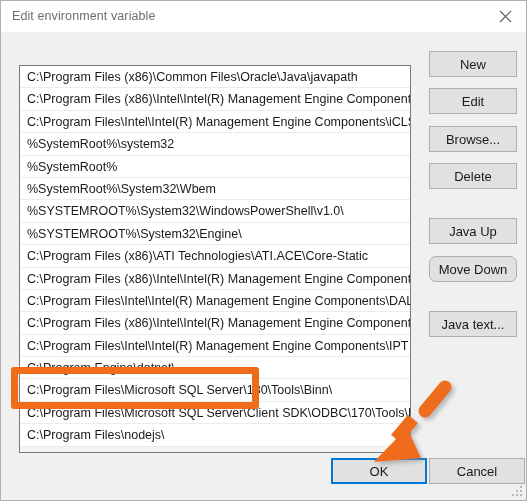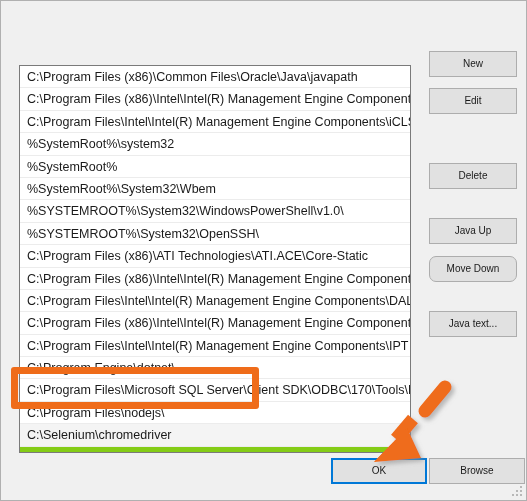--- a/index.html
+++ b/index.html
@@ -90,21 +90,21 @@
     background: #f4f4f4;
   }
 
   
   .btn {
     position: absolute;
     box-sizing: border-box;
     background: #e1e1e1;
     border: 1px solid #adadad;
     font-family: "Liberation Sans", sans-serif;
-    font-size: 10px;
+    font-size: 13px;
     color: #1a1a1a;
     text-align: center;
     line-height: 1;
     display: flex;
     align-items: center;
     justify-content: center;
     cursor: default;
     padding: 0;
   }
   .side-btn {
@@ -166,53 +166,64 @@
     height: 501px;
     pointer-events: none;
     z-index: 21;
   }
 </style>
 </head>
 <body>
 
 <div class="dialog">
 
+  <div class="titlebar">
+    <div class="titlebar-text">Edit environment variable</div>
+    <div class="close-btn">
+      <svg width="13" height="13" viewBox="0 0 13 13" aria-hidden="true">
+        <line x1="1" y1="1" x2="12" y2="12" stroke="#5a5a5a" stroke-width="1.1"></line>
+        <line x1="12" y1="1" x2="1" y2="12" stroke="#5a5a5a" stroke-width="1.1"></line>
+      </svg>
+    </div>
+  </div>
 
   <div class="body-area">
 
     <div class="listbox">
       <div class="list-row">C:\Program Files (x86)\Common Files\Oracle\Java\javapath</div>
       <div class="list-row">C:\Program Files (x86)\Intel\Intel(R) Management Engine Component...</div>
       <div class="list-row">C:\Program Files\Intel\Intel(R) Management Engine Components\iCLS\</div>
       <div class="list-row">%SystemRoot%\system32</div>
       <div class="list-row">%SystemRoot%</div>
       <div class="list-row">%SystemRoot%\System32\Wbem</div>
       <div class="list-row">%SYSTEMROOT%\System32\WindowsPowerShell\v1.0\</div>
-      <div class="list-row">%SYSTEMROOT%\System32\OpenSSH\</div>
+      <div class="list-row">%SYSTEMROOT%\System32\Engine\</div>
       <div class="list-row">C:\Program Files (x86)\ATI Technologies\ATI.ACE\Core-Static</div>
       <div class="list-row">C:\Program Files (x86)\Intel\Intel(R) Management Engine Component...</div>
       <div class="list-row">C:\Program Files\Intel\Intel(R) Management Engine Components\DAL</div>
       <div class="list-row">C:\Program Files (x86)\Intel\Intel(R) Management Engine Component...</div>
       <div class="list-row">C:\Program Files\Intel\Intel(R) Management Engine Components\IPT</div>
       <div class="list-row">C:\Program Engine\dotnet\</div>
+      <div class="list-row">C:\Program Files\Microsoft SQL Server\130\Tools\Binn\</div>
       <div class="list-row">C:\Program Files\Microsoft SQL Server\Client SDK\ODBC\170\Tools\Bi...</div>
       <div class="list-row">C:\Program Files\nodejs\</div>
       <div class="list-row selected">C:\Selenium\chromedriver</div>
 
     </div>
 
     <button class="btn side-btn" id="btn-new">New</button>
     <button class="btn side-btn" id="btn-edit">Edit</button>
+    <button class="btn side-btn" id="btn-browse">Browse...</button>
     <button class="btn side-btn" id="btn-delete">Delete</button>
     <button class="btn side-btn" id="btn-moveup">Java Up</button>
     <button class="btn side-btn" id="btn-movedown">Move Down</button>
     <button class="btn side-btn" id="btn-edittext">Java text...</button>
 
     <button class="btn bottom-btn" id="btn-ok">OK</button>
-    <button class="btn bottom-btn" id="btn-cancel">Browse</button>
+    <button class="btn bottom-btn" id="btn-cancel">Cancel</button>
 
     <svg class="grip" viewBox="0 0 12 12">
       <g fill="#b8b8b8">
         <rect x="8" y="0" width="2" height="2"></rect>
         <rect x="4" y="4" width="2" height="2"></rect>
         <rect x="8" y="4" width="2" height="2"></rect>
         <rect x="0" y="8" width="2" height="2"></rect>
         <rect x="4" y="8" width="2" height="2"></rect>
         <rect x="8" y="8" width="2" height="2"></rect>
       </g>

